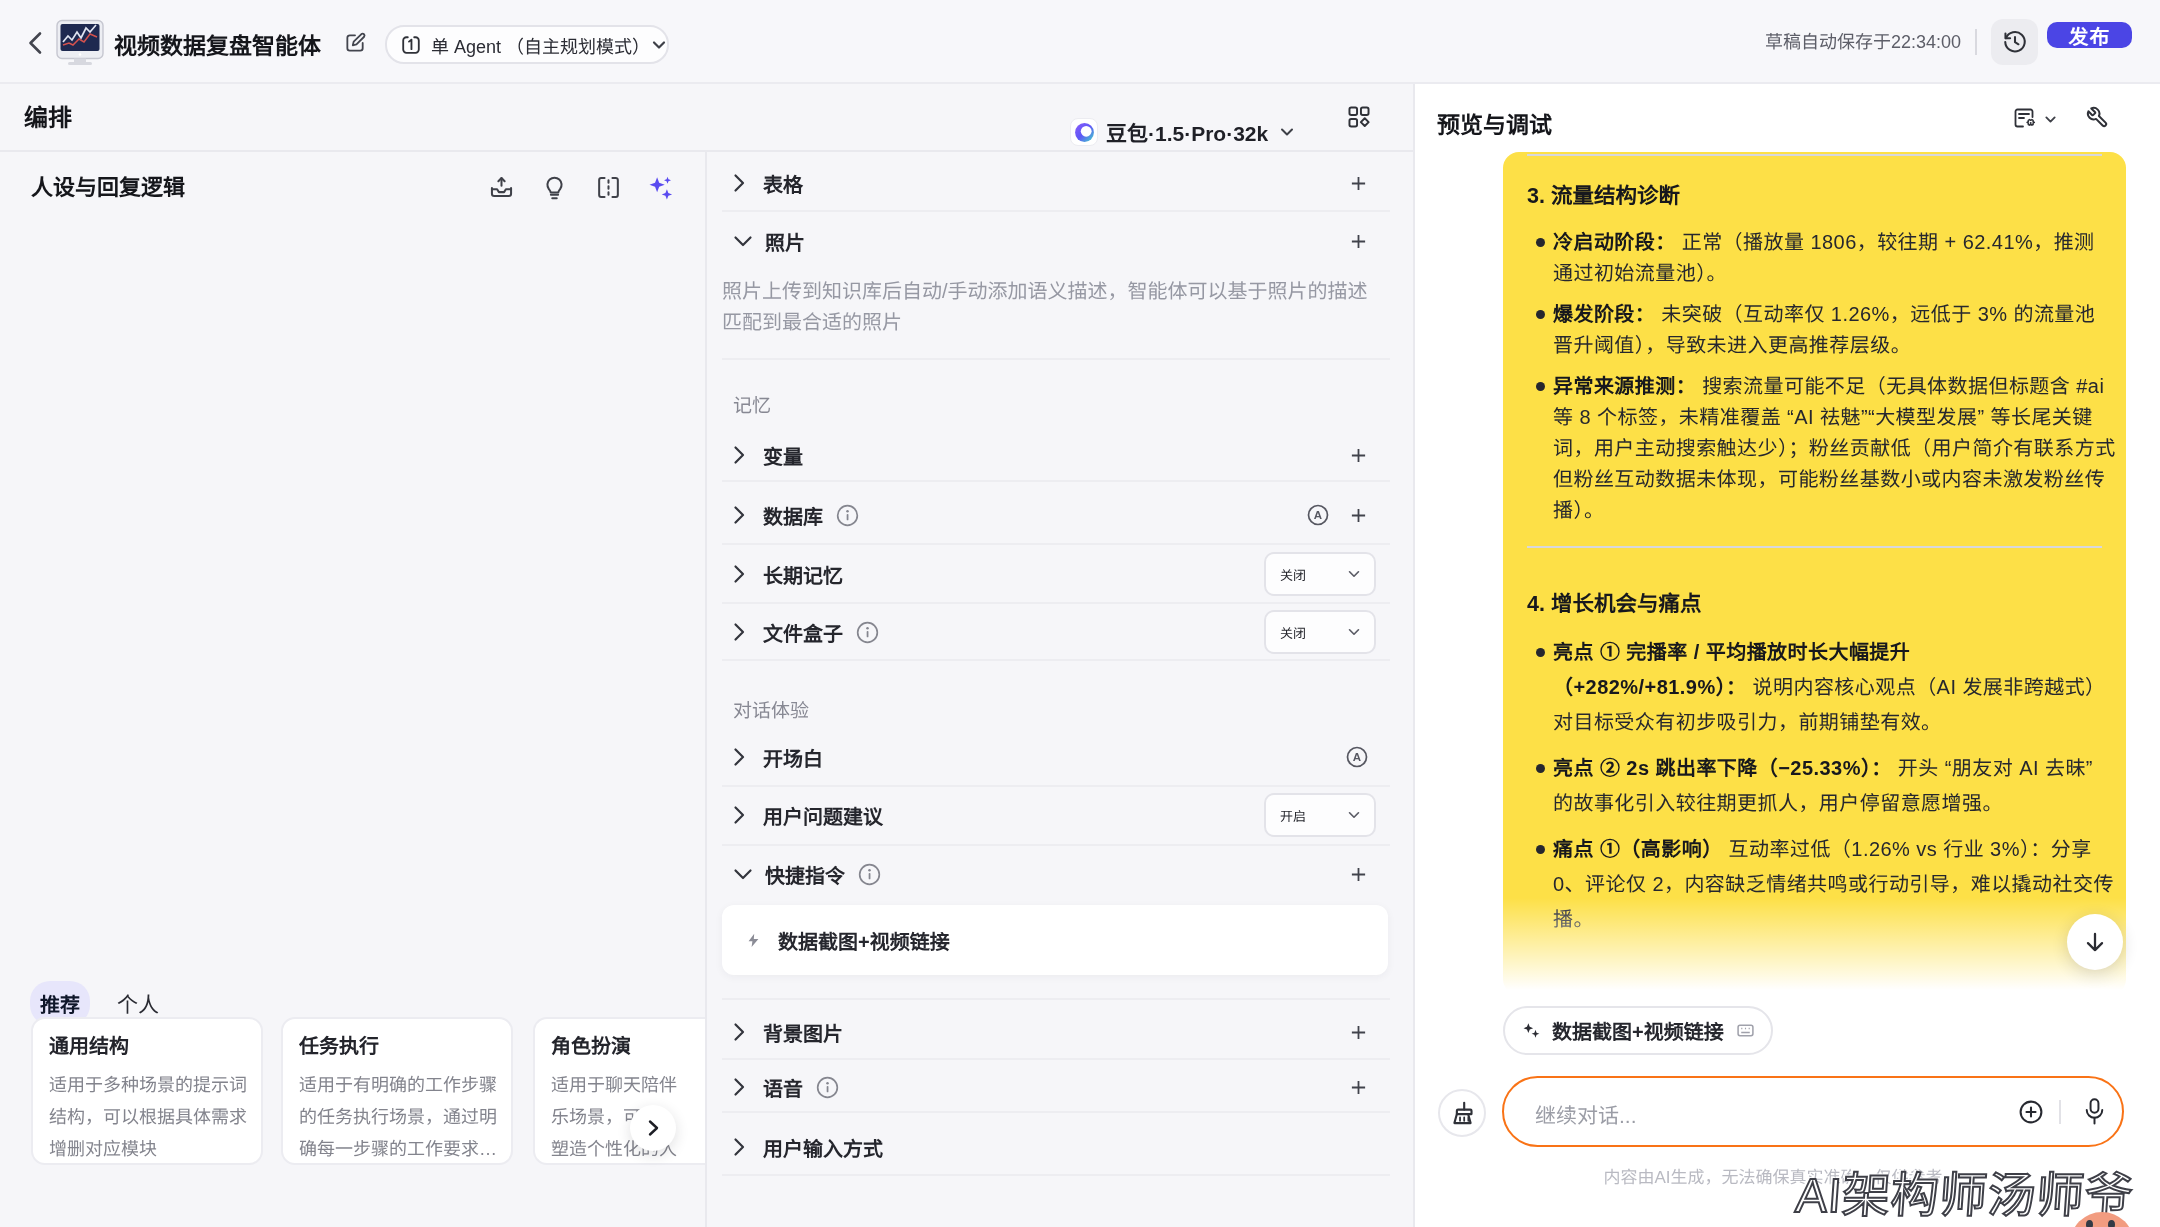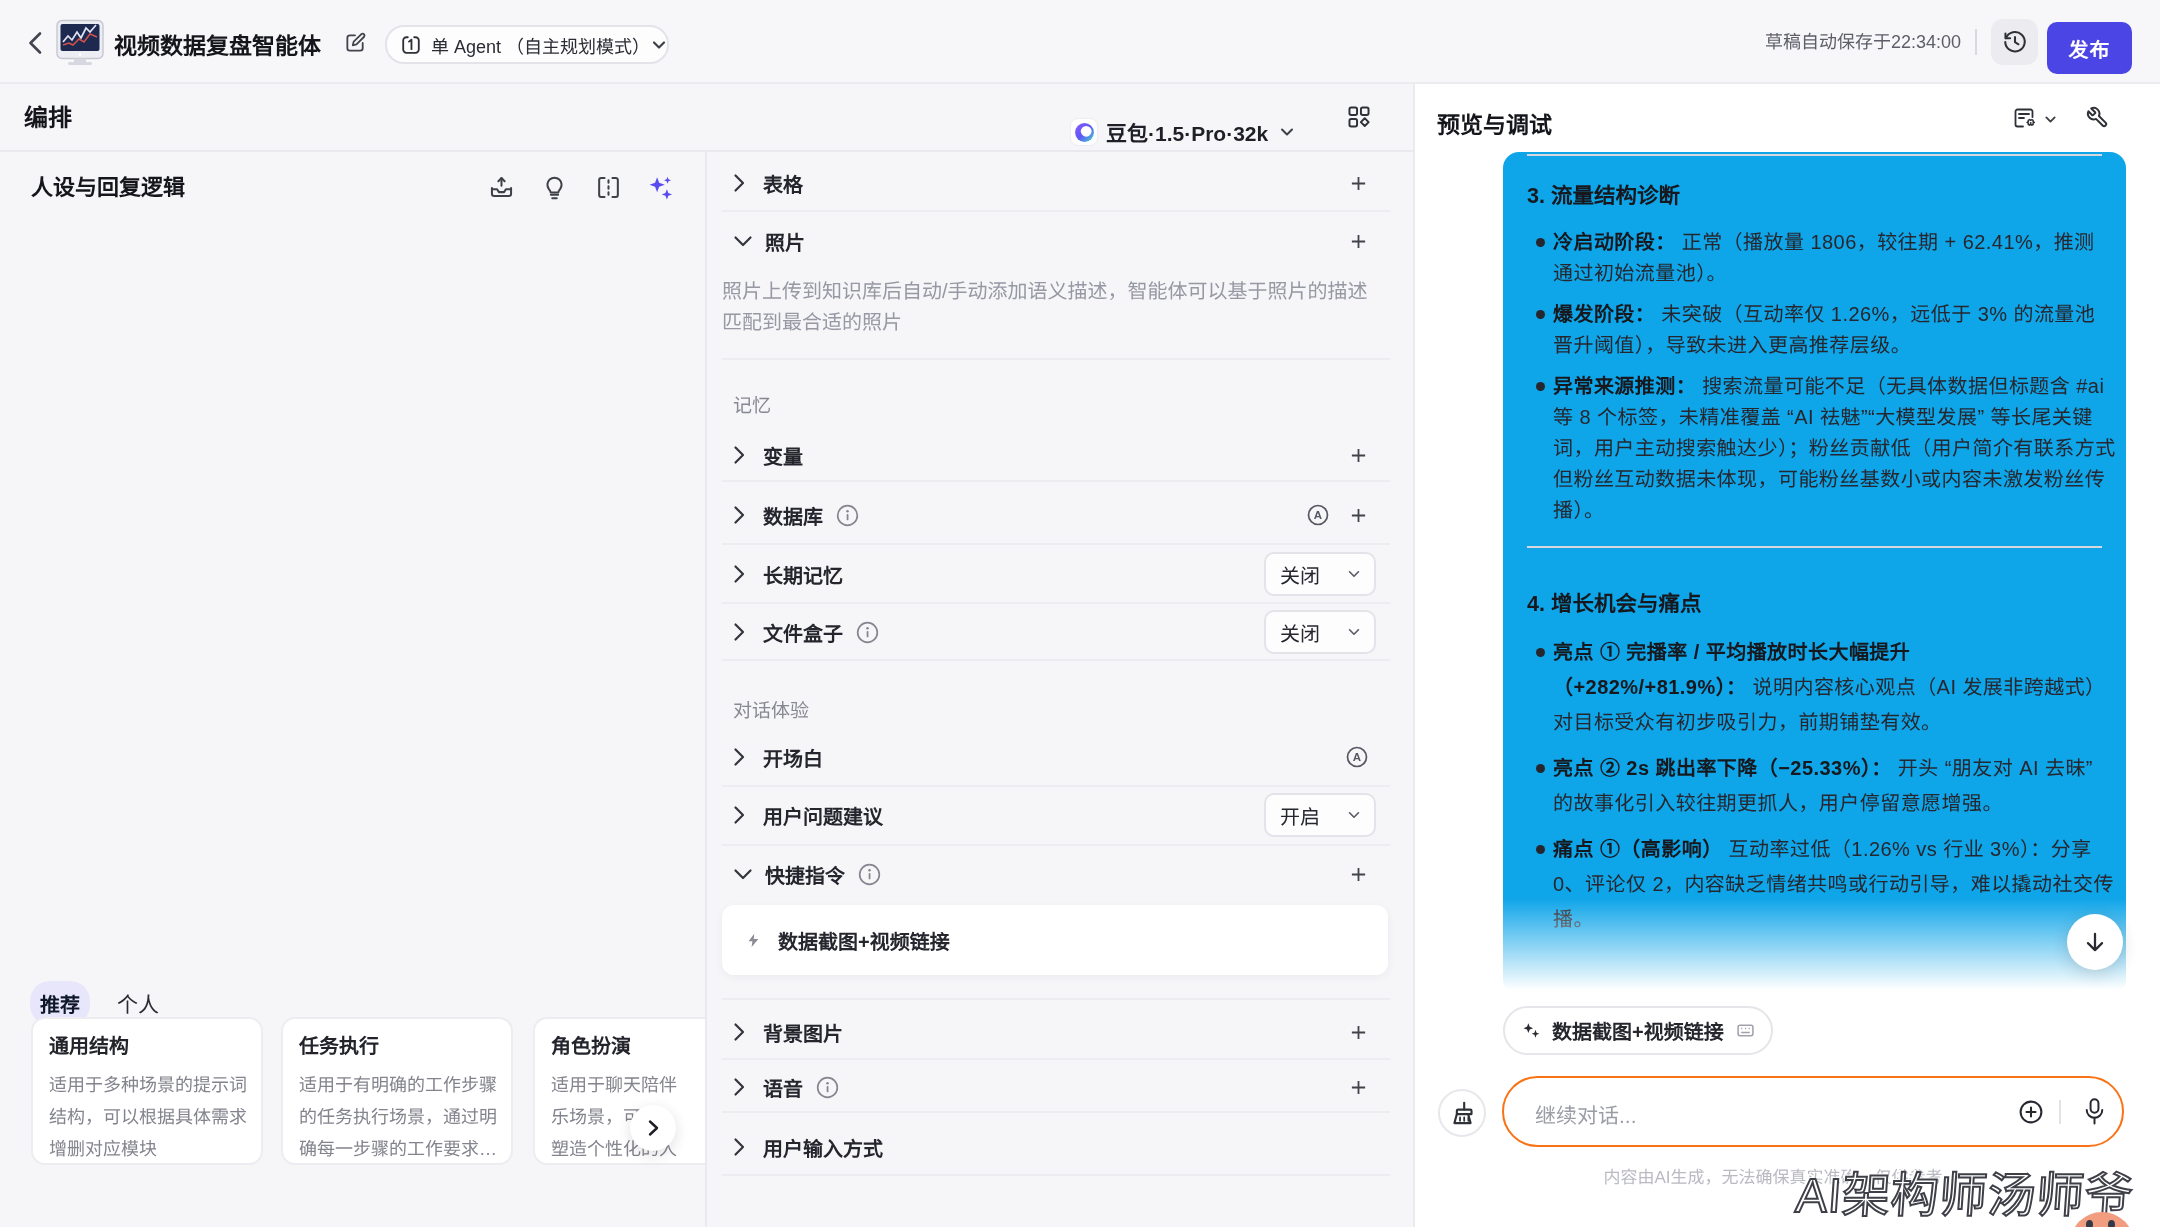--- a/index.html
+++ b/index.html
@@ -7,21 +7,21 @@
 body{font-family:"Liberation Sans",sans-serif;background:#f6f6f9;color:#26272e;position:relative}
 .abs{position:absolute}
 svg{display:block;flex-shrink:0}
 
 #topbar{position:absolute;left:0;top:0;width:2160px;height:84px;background:#f7f7fa;border-bottom:2px solid #ebebf0}
 #title{position:absolute;left:114px;top:27px;font-size:23px;font-weight:700;color:#15161b;white-space:nowrap}
 #agentbtn{position:absolute;left:385px;top:25px;width:284px;height:39px;border:2px solid #e3e3e9;border-radius:19px;background:#fdfdfe;display:flex;align-items:center;padding:0 14px 0 13px}
 #agentbtn .t{font-size:18px;color:#2b2c34;font-weight:500;margin-left:9px;white-space:nowrap}
 #savetxt{position:absolute;right:199px;top:27px;font-size:18px;color:#5d5e68;white-space:nowrap}
 #histbtn{position:absolute;left:1991px;top:19px;width:47px;height:46px;border-radius:12px;background:#ececf0;display:flex;align-items:center;justify-content:center}
-#pubbtn{position:absolute;left:2047px;top:22px;width:85px;height:52px;border-radius:10px;background:#4b45e5;color:#fff;font-size:20px;font-weight:700;display:flex;align-items:center;justify-content:center;letter-spacing:1px}
+#pubbtn{position:absolute;left:2047px;top:22px;width:85px;height:26px;border-radius:10px;background:#4b45e5;color:#fff;font-size:20px;font-weight:700;display:flex;align-items:center;justify-content:center;letter-spacing:1px}
 
 #bianpai{position:absolute;left:24px;top:98px;font-size:24px;font-weight:700;color:#15161b}
 #modelsel{position:absolute;left:1070px;top:114px;height:36px;display:flex;align-items:center}
 #modelsel .logo{width:28px;height:28px;border-radius:8px;background:#fff;border:1.5px solid #ececf1;display:flex;align-items:center;justify-content:center}
 #modelsel .t{font-size:21px;font-weight:700;color:#1f2027;margin:0 10px 0 8px;white-space:nowrap}
 #hdiv{position:absolute;left:0;top:150px;width:1413px;height:2px;background:#e9e9ee}
 #vdiv{position:absolute;left:705px;top:152px;width:2px;height:1075px;background:#e9e9ee}
 
 #persona{position:absolute;left:31px;top:169px;font-size:22px;font-weight:700;color:#15161b}
 .ltool{position:absolute;top:174px}
@@ -34,27 +34,27 @@
 
 .mrow{position:absolute;left:722px;width:668px;height:44px;display:flex;align-items:center}
 .mrow .chev{margin:0 0 0 10px}
 .mrow .lbl{font-size:20px;font-weight:600;color:#25262d;margin-left:17px;white-space:nowrap}
 .mrow .info{margin-left:13px}
 .mrow .spacer{flex:1}
 .mdiv{position:absolute;left:722px;width:668px;height:2px;background:#ededf1}
 .grplbl{position:absolute;left:733px;font-size:19px;color:#878893}
 .desc{position:absolute;left:722px;font-size:20px;line-height:31px;color:#9698a3;white-space:nowrap}
 .sel{width:112px;height:44px;border:2px solid #e3e3e9;border-radius:10px;background:#fdfdfe;display:flex;align-items:center;padding:0 12px 0 14px}
-.sel .st{font-size:20px;color:#26272e;flex:1}
+.sel .st{font-size:13px;color:#26272e;flex:1}
 #qcard{position:absolute;left:722px;top:905px;width:666px;height:70px;border-radius:12px;background:#fff;box-shadow:0 2px 8px rgba(40,42,50,.05);display:flex;align-items:center}
 #qcard .qt{font-size:20px;font-weight:600;color:#26272e;margin-left:18px}
 
 #rpanel{position:absolute;left:1413px;top:84px;width:747px;height:1143px;background:#fff;border-left:2px solid #e9e9ee}
 #rtitle{position:absolute;left:1437px;top:106px;font-size:23px;font-weight:700;color:#15161b}
-#bubble{position:absolute;left:1503px;top:152px;width:623px;height:843px;border-radius:16px;background:#0ea5e9;padding:0 24px;overflow:hidden}
+#bubble{position:absolute;left:1503px;top:152px;width:623px;height:843px;border-radius:16px;background:#fde047;padding:0 24px;overflow:hidden}
 #bubble .hr{height:2px;background:#d7d7dd;margin-top:2px}
 #bubble .hr2{height:2px;background:#d7d7dd;margin-top:20px}
 #bubble h3{font-size:21.5px;line-height:30px;font-weight:700;color:#17181d;margin-top:25px}
 #bubble h3.h2nd{margin-top:41px}
 #bubble ul{list-style:none;margin-top:16px;padding-left:26px}
 #bubble ul.s4{margin-top:16px}
 #bubble li{position:relative;font-size:20px;color:#26272e;white-space:nowrap;letter-spacing:.45px}
 #bubble .s3 li{line-height:31px;margin-bottom:10px}
 #bubble .s4 li{line-height:35px;margin-bottom:11px}
 #bubble li::before{content:'';position:absolute;left:-17px;top:11px;width:9px;height:9px;border-radius:50%;background:#26272e}

